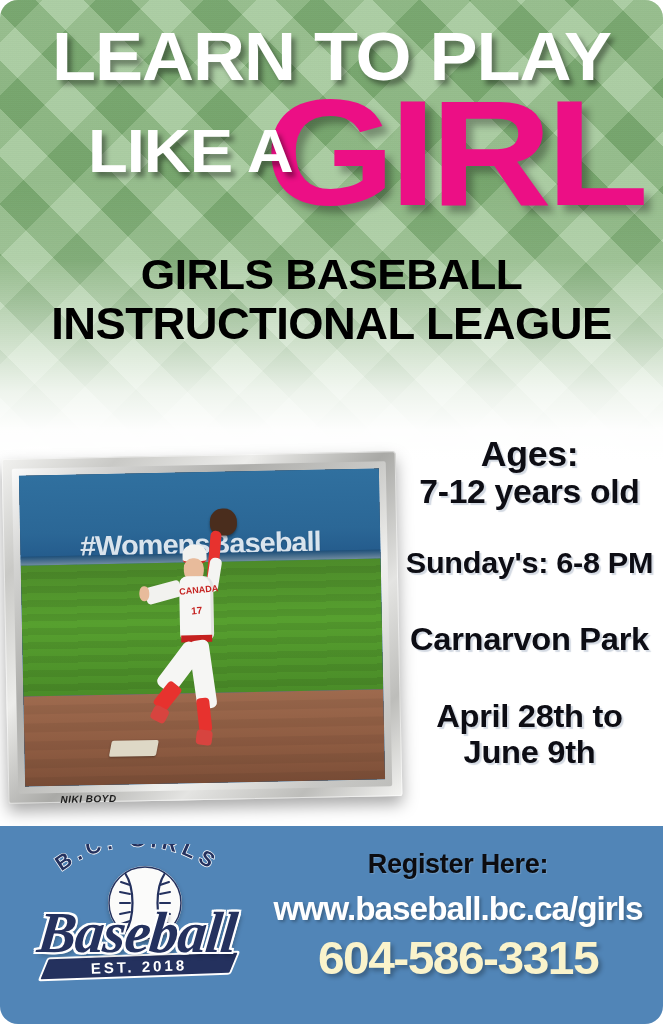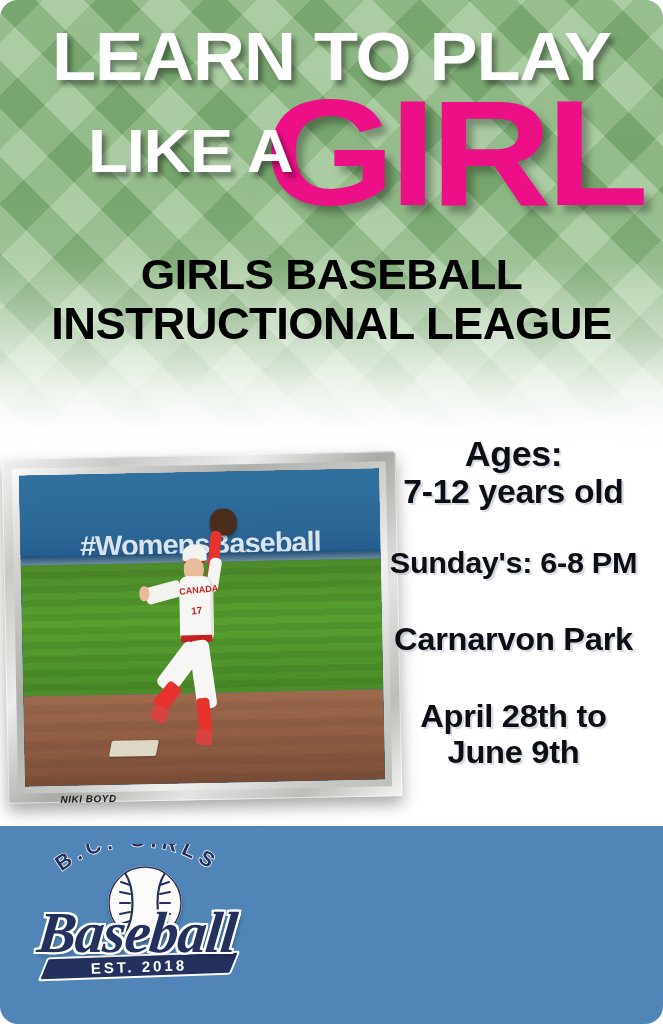--- a/index.html
+++ b/index.html
@@ -267,21 +267,21 @@
     color:#1c1c1c;
     font-size:10px;
     font-weight:bold;
     font-style:italic;
     letter-spacing:0.5px;
   }
 
   
   .details {
     position:absolute;
-    left:386px; top:436px; width:255px;
+    left:402px; top:436px; width:255px;
     text-align:center;
     color:#0d0d14;
   }
   .details .row {
     font-weight:bold;
     line-height:1.02;
     letter-spacing:-0.3px;
     transform:scaleX(1.02);
     text-shadow: 2px 2px 1px rgba(110,130,160,0.30);
     margin-bottom:40px;
@@ -497,16 +497,21 @@
             <line x1="52" y1="46" x2="62" y2="48"></line>
             <line x1="52" y1="55" x2="61" y2="58"></line>
           </g>
         </svg>
       </div>
       <div class="logo-tail"></div>
       <div class="logo-word">Baseball</div>
       <div class="logo-est">EST. 2018</div>
     </div>
 
+    <div class="foot-right">
+      <div class="foot-register">Register Here:</div>
+      <div class="foot-url">www.baseball.bc.ca/girls</div>
+      <div class="foot-phone">604-586-3315</div>
+    </div>
 
   </div>
 
 </div>
 
 </body></html>

